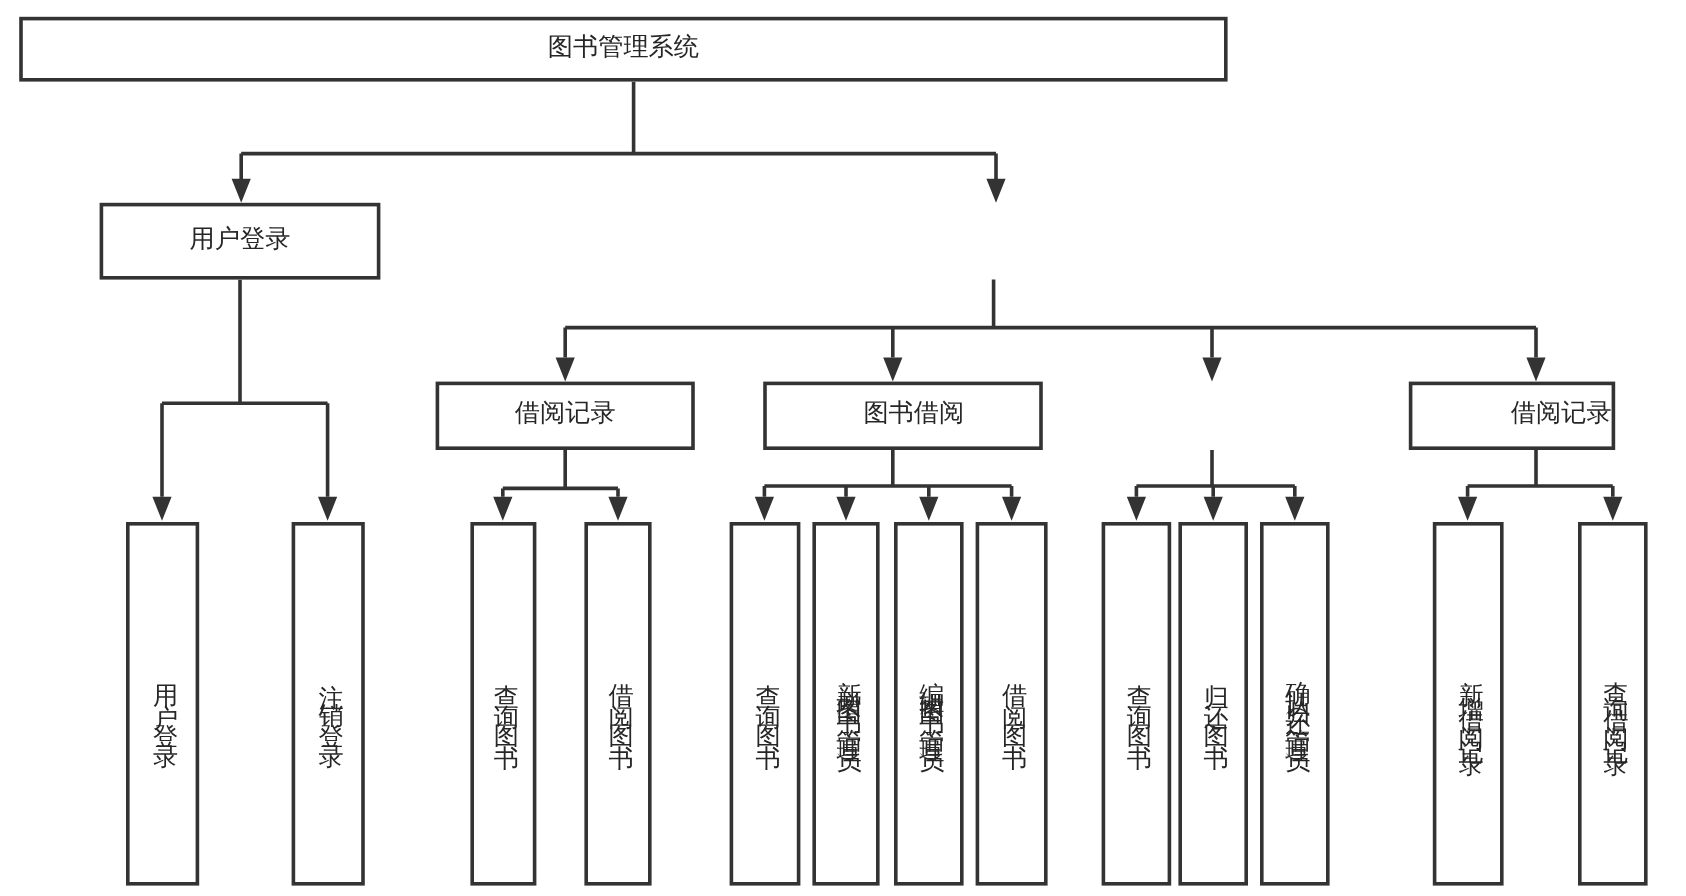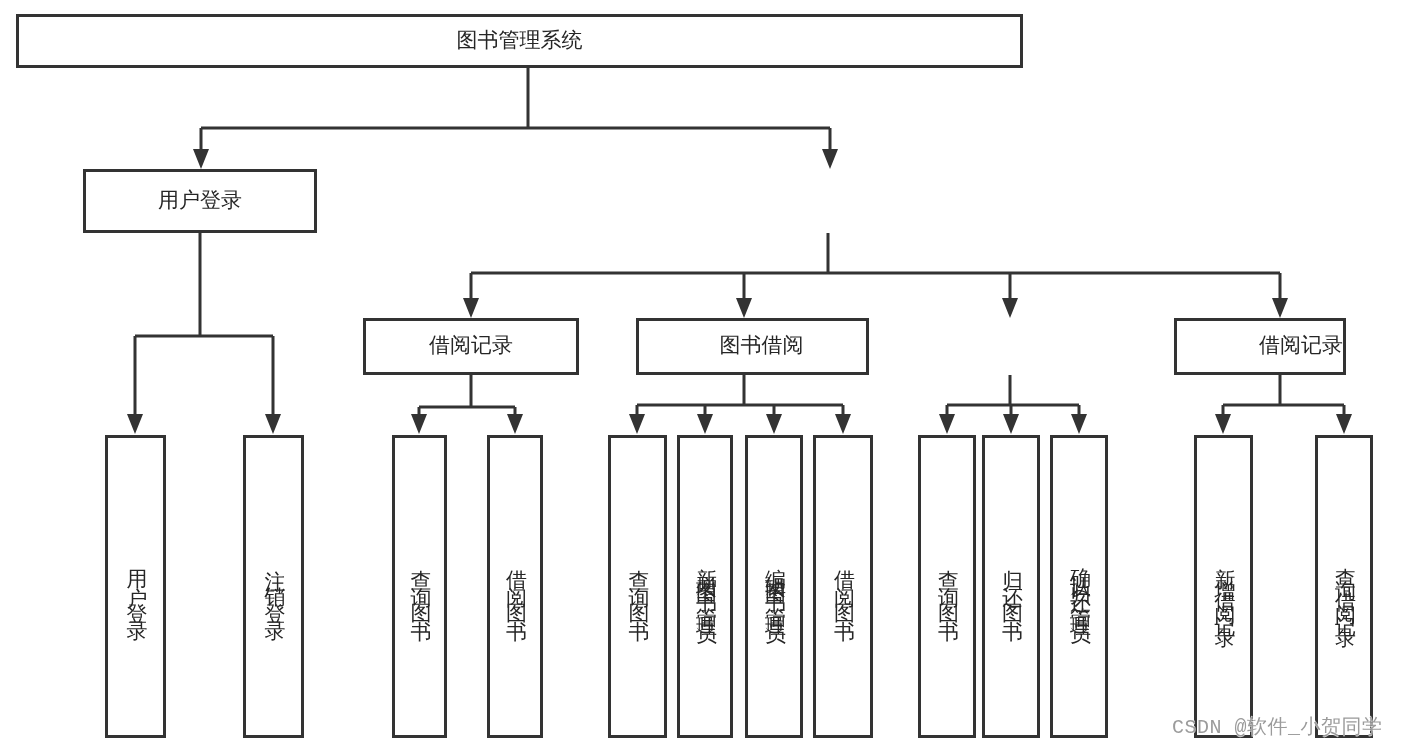--- a/index.html
+++ b/index.html
@@ -138,15 +138,14 @@
     <span class="lbl">确认归还（管理员）</span>
   </div>
 
   <div class="node v" style="left:1194px; top:435px; width:59px; height:303px;">
     <span class="lbl">新增借阅记录</span>
   </div>
   <div class="node v" style="left:1315px; top:435px; width:58px; height:303px;">
     <span class="lbl">查询借阅记录</span>
   </div>
 
-  <div class="watermark">CSDN @软件_小贺同学</div>
 
 </div>
 
 </body></html>

